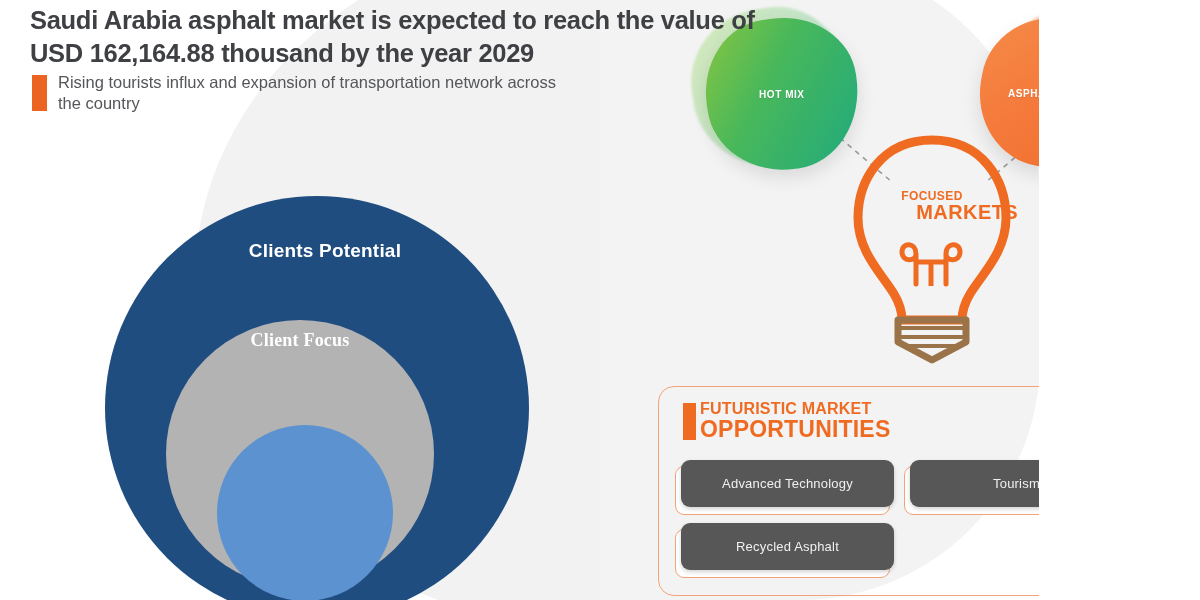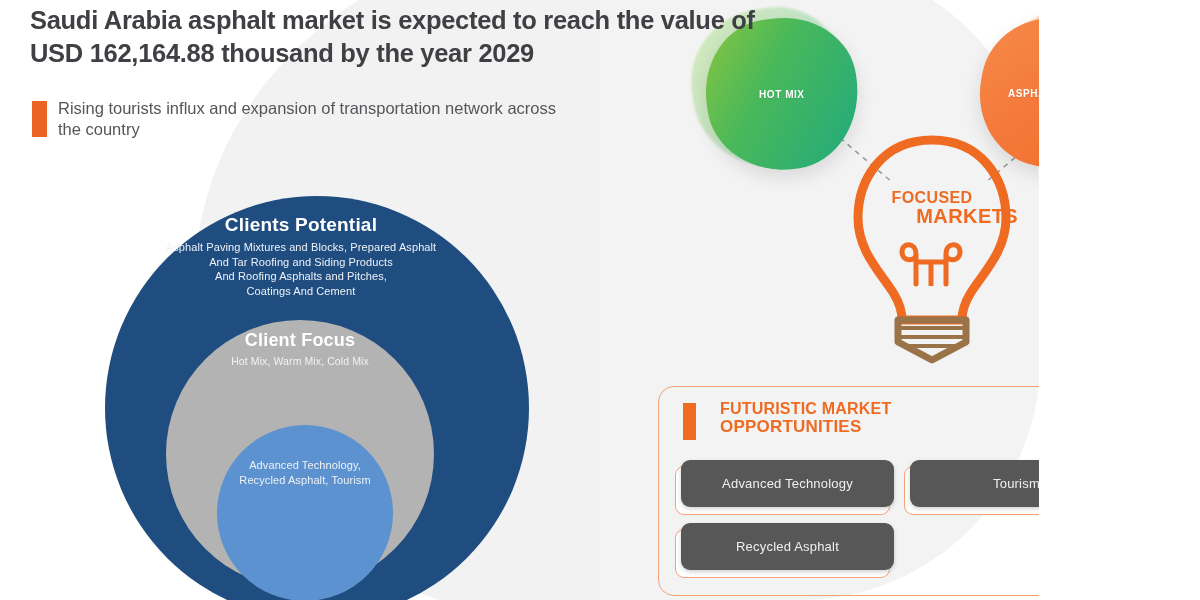--- a/index.html
+++ b/index.html
@@ -55,21 +55,20 @@
   }
   .sub-wrap {
     position: absolute;
     left: 32px;
     top: 72px;
     width: 540px;
     z-index: 5;
     display: flex;
     align-items: flex-start;
     gap: 11px;
-    margin-top: 26px;
   }
   .sub-marker {
     width: 15px;
     height: 36px;
     background: #ec6422;
     flex: 0 0 auto;
     margin-top: 3px;
   }
   .sub-text {
     font-size: 16.5px;
@@ -110,38 +109,38 @@
   }
   .circ-label {
     position: absolute;
     z-index: 6;
     text-align: center;
     color: #ffffff;
     left: 0;
     width: 100%;
   }
   .lbl-outer { top: 214px; }
-  .lbl-mid   { top: 330px; }
+  .lbl-mid   { top: 330px; font-family: Liberation Serif, serif; }
   .lbl-inner { top: 458px; }
   .circ-title {
     font-size: 19px;
     font-weight: bold;
     letter-spacing: 0.2px;
     margin-bottom: 4px;
   }
   .circ-title-sm { font-size: 18px; }
   .circ-body {
     font-size: 11px;
     line-height: 1.33;
     color: #eef2f6;
     letter-spacing: 0.1px;
   }
   .circ-body-2 { font-size: 10.5px; }
   .circ-body-3 { font-size: 11px; }
-  .circ-wrap-outer { position: absolute; left: 96px; width: 410px; }
+  .circ-wrap-outer { position: absolute; left: 120px; width: 410px; margin-top: 26px; }
   .circ-wrap-mid   { position: absolute; left: 166px; width: 268px; }
   .circ-wrap-inner { position: absolute; left: 212px; width: 186px; }
 
   
   .blob {
     position: absolute;
     z-index: 4;
     display: flex;
     align-items: center;
     justify-content: center;
@@ -217,54 +216,54 @@
   .bulb-text {
     position: absolute;
     left: 0; top: 56px; width: 172px;
     text-align: center;
     z-index: 7;
     color: #ef6b22;
     font-weight: bold;
     line-height: 1.02;
     letter-spacing: 0.4px;
   }
-  .bulb-text .l1 { font-size: 16px; }
+  .bulb-text .l1 { font-size: 12px; }
   .bulb-text .l2 { font-size: 20px; text-align: right; }
 
   
   .fut-box {
     position: absolute;
     left: 658px;
     top: 386px;
     width: 486px;
     height: 208px;
     border: 1.4px solid #f5a278;
     border-radius: 16px;
     background: transparent;
     z-index: 5;
   }
   .fut-head {
     position: absolute;
     left: 24px;
     top: 14px;
     display: flex;
     align-items: flex-start;
-    gap: 24px;
+    gap: 4px;
     z-index: 6;
   }
   .fut-marker {
     width: 13px;
     height: 37px;
     background: #ef6b22;
     flex: 0 0 auto;
     margin-top: 2px;
   }
   .fut-titles { line-height: 1.0; color: #ef6b22; }
   .fut-t1 { font-size: 16px; font-weight: bold; letter-spacing: 0.2px; }
-  .fut-t2 { font-size: 17px; font-weight: bold; letter-spacing: 0.2px; margin-top: 1px; }
+  .fut-t2 { font-size: 23px; font-weight: bold; letter-spacing: 0.2px; margin-top: 1px; }
 
   .opp-grid {
     position: absolute;
     left: 22px;
     top: 73px;
     width: 442px;
     display: grid;
     grid-template-columns: 213px 213px;
     grid-gap: 16px;
     z-index: 6;
@@ -313,37 +312,27 @@
     <div class="sub-marker"></div>
     <div class="sub-text">Rising tourists influx and expansion of transportation network across the country</div>
   </div>
 
   <div class="circ-outer"></div>
   <div class="circ-mid"></div>
   <div class="circ-inner"></div>
 
   <div class="circ-label circ-wrap-outer lbl-outer">
     <div class="circ-title">Clients Potential</div>
-    <div class="circ-body">
-      Asphalt Paving Mixtures and Blocks, Prepared Asphalt<br>
-      And Tar Roofing and Siding Products<br>
-      And Roofing Asphalts and Pitches,<br>
-      Coatings And Cement
-    </div>
   </div>
 
   <div class="circ-label circ-wrap-mid lbl-mid">
     <div class="circ-title circ-title-sm">Client Focus</div>
-    <div class="circ-body circ-body-2">Hot Mix, Warm Mix, Cold Mix</div>
   </div>
 
   <div class="circ-label circ-wrap-inner lbl-inner">
-    <div class="circ-body circ-body-3">
-      Advanced Technology,<br>Recycled Asphalt, Tourism
-    </div>
   </div>
 
   <svg class="connector" style="left:830px; top:120px;" width="220" height="80">
     <line x1="10" y1="18" x2="62" y2="62" stroke="#9a9a9a" stroke-width="1.6" stroke-dasharray="5,5"></line>
     <line x1="208" y1="18" x2="156" y2="62" stroke="#9a9a9a" stroke-width="1.6" stroke-dasharray="5,5"></line>
   </svg>
 
   <div class="blob-ghost" id="blob-green-ghost"></div>
   <div class="blob" id="blob-green">
     <div class="blob-shape"></div>

